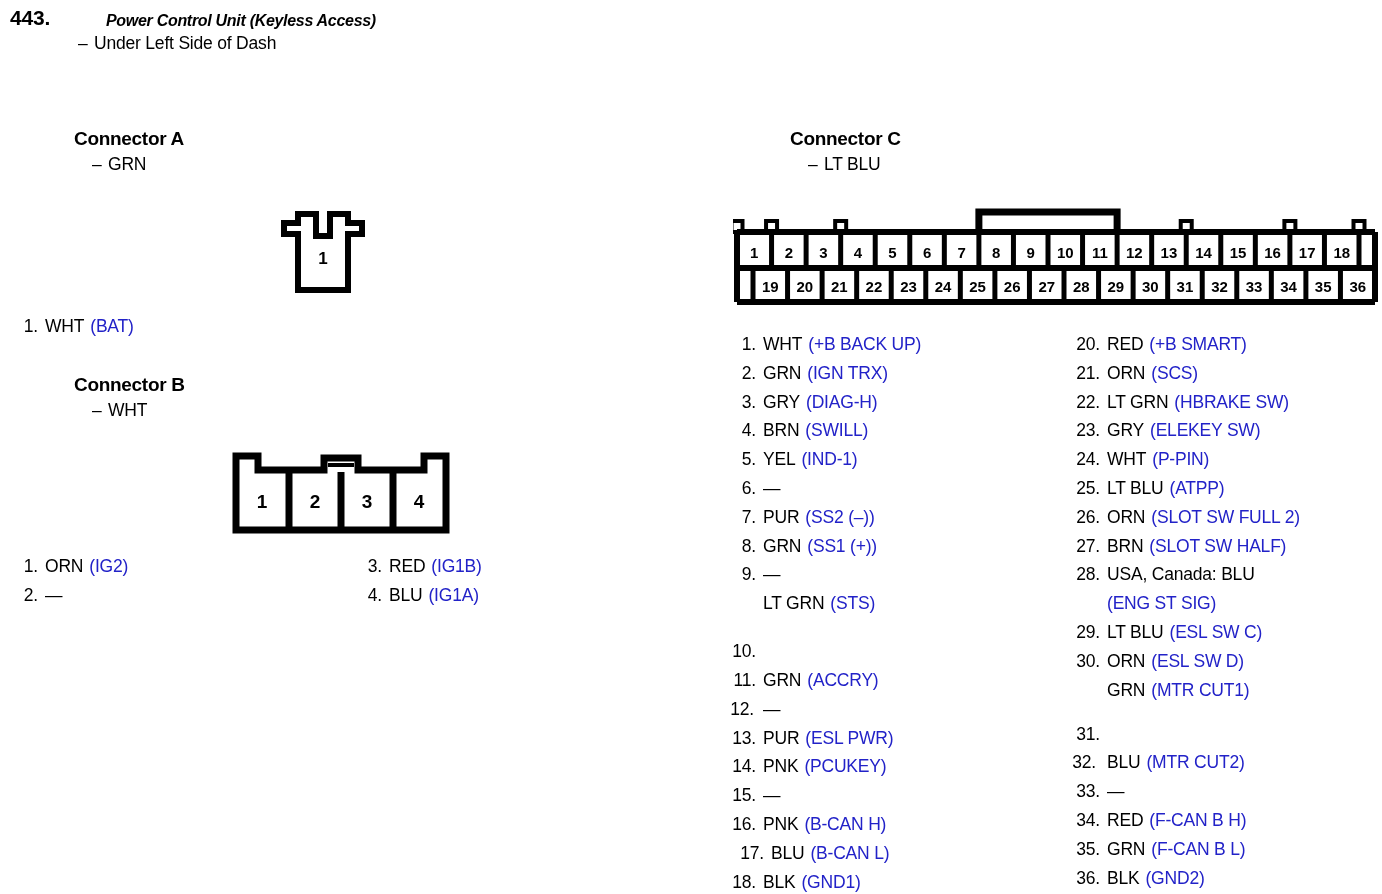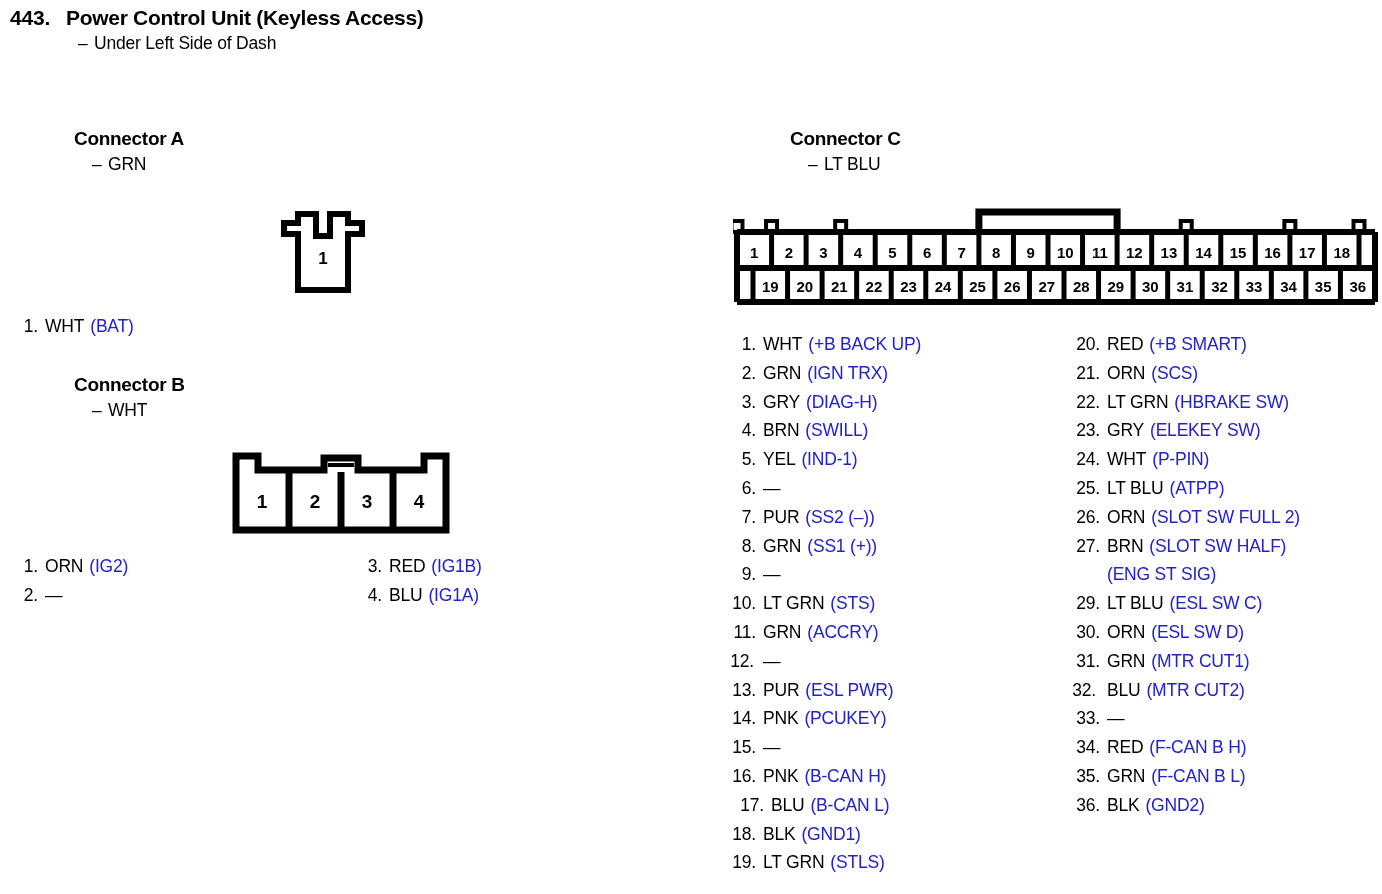--- a/index.html
+++ b/index.html
@@ -20,32 +20,34 @@
   
   #page-header {
     position: absolute;
     left: 10px;
     top: 6px;
     width: 700px;
   }
   .title-row {
     display: flex;
     align-items: flex-end;
+    gap: 40px;
   }
   .title-num {
     font-size: 21px;
     font-weight: bold;
     letter-spacing: -0.2px;
     width: 56px;
     flex: none;
   }
   .title-text {
-    font-size: 21px;
+    font-size: 16px;
     font-weight: bold;
     letter-spacing: -0.3px;
+    font-style: italic;
   }
   .sub-line {
     font-size: 17.5px;
     margin-left: 68px;
     margin-top: 3px;
     letter-spacing: -0.2px;
     white-space: nowrap;
   }
   .dash {
     display: inline-block;
@@ -347,21 +349,21 @@
     <div class="pin-line">
       <span class="pin-no" style="width: 28px;">8.</span>
       <span class="pin-wire">GRN</span>
       <span class="pin-sig">(SS1 (+))</span>
     </div>
     <div class="pin-line">
       <span class="pin-no" style="width: 28px;">9.</span>
       <span class="pin-wire">—</span>
     </div>
     <div class="pin-line">
-      <span class="pin-no" style="width: 28px;">10.</span>
+      <span class="pin-no" style="width: 28px; margin-top: 48px;">10.</span>
       <span class="pin-wire">LT GRN</span>
       <span class="pin-sig">(STS)</span>
     </div>
     <div class="pin-line">
       <span class="pin-no" style="width: 28px;">11.</span>
       <span class="pin-wire">GRN</span>
       <span class="pin-sig">(ACCRY)</span>
     </div>
     <div class="pin-line">
       <span class="pin-no" style="width: 28px; text-align: center;">12.</span>
@@ -436,33 +438,37 @@
     <div class="pin-line">
       <span class="pin-no" style="width: 32px;">26.</span>
       <span class="pin-wire">ORN</span>
       <span class="pin-sig">(SLOT SW FULL 2)</span>
     </div>
     <div class="pin-line">
       <span class="pin-no" style="width: 32px;">27.</span>
       <span class="pin-wire">BRN</span>
       <span class="pin-sig">(SLOT SW HALF)</span>
     </div>
+    <div class="pin-line">
+      <span class="pin-no" style="width: 32px;">28.</span>
+      <span class="pin-wire">USA, Canada: BLU</span>
+    </div>
     <div class="pin-cont" style="margin-left: 39px;">(ENG ST SIG)</div>
     <div class="pin-line">
       <span class="pin-no" style="width: 32px; text-align: right;">29.</span>
       <span class="pin-wire">LT BLU</span>
       <span class="pin-sig">(ESL SW C)</span>
     </div>
     <div class="pin-line">
       <span class="pin-no" style="width: 32px;">30.</span>
       <span class="pin-wire">ORN</span>
       <span class="pin-sig">(ESL SW D)</span>
     </div>
     <div class="pin-line">
-      <span class="pin-no" style="width: 32px;">31.</span>
+      <span class="pin-no" style="width: 32px; margin-top: 44px;">31.</span>
       <span class="pin-wire">GRN</span>
       <span class="pin-sig">(MTR CUT1)</span>
     </div>
     <div class="pin-line">
       <span class="pin-no" style="width: 32px; text-align: center;">32.</span>
       <span class="pin-wire">BLU</span>
       <span class="pin-sig">(MTR CUT2)</span>
     </div>
     <div class="pin-line">
       <span class="pin-no" style="width: 32px;">33.</span>

